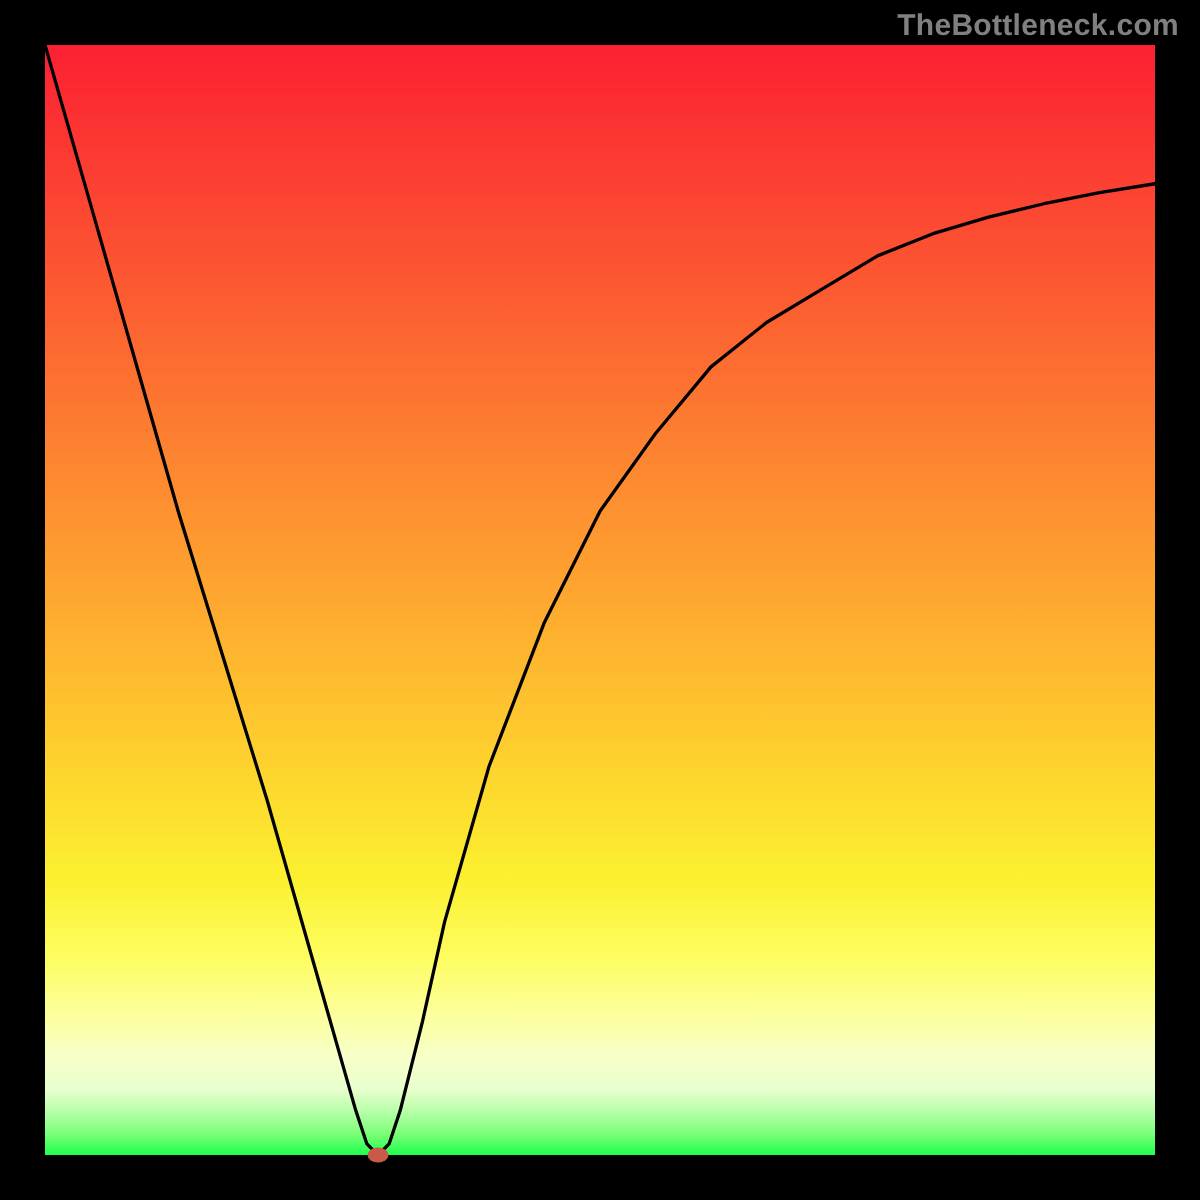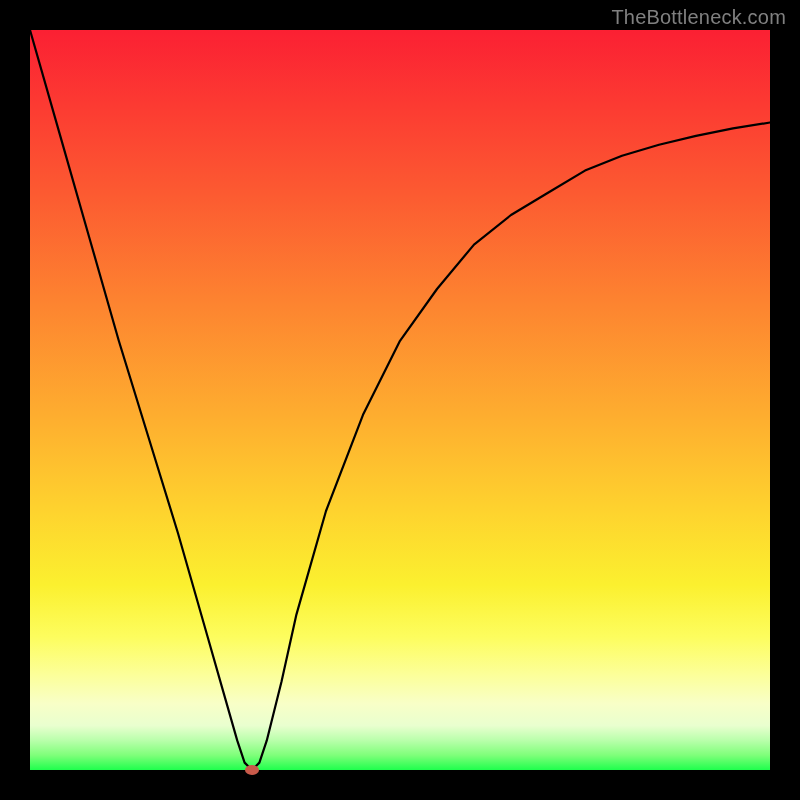--- a/index.html
+++ b/index.html
@@ -41,21 +41,21 @@
       #1fff4d 100%
     );
   }
   .attribution {
     position: absolute;
     top: 6px;
     right: 14px;
     color: #808080;
     font-size: 20px;
     letter-spacing: 0.2px;
-    font-weight: 400;
+    font-weight: 700;
   }
   svg.curve {
     position: absolute;
     left: 0;
     top: 0;
     width: 740px;
     height: 740px;
     overflow: visible;
   }
   .curve-path {

